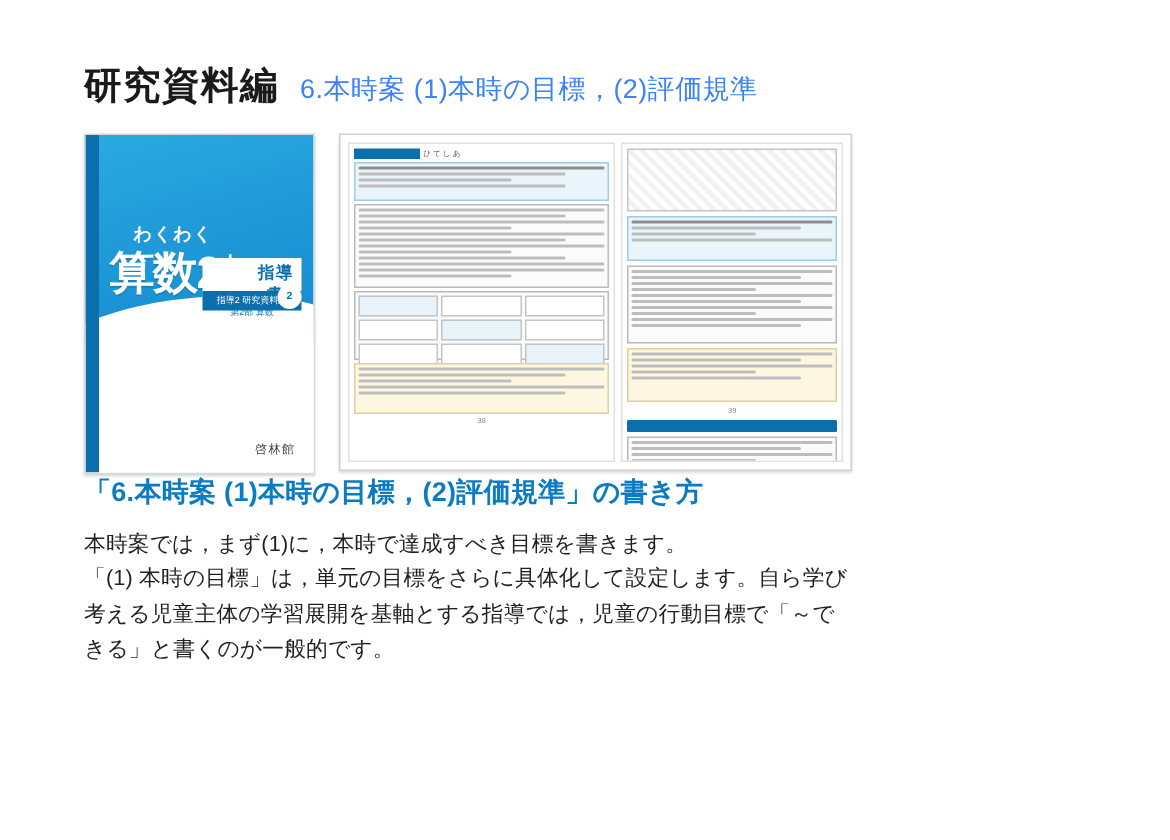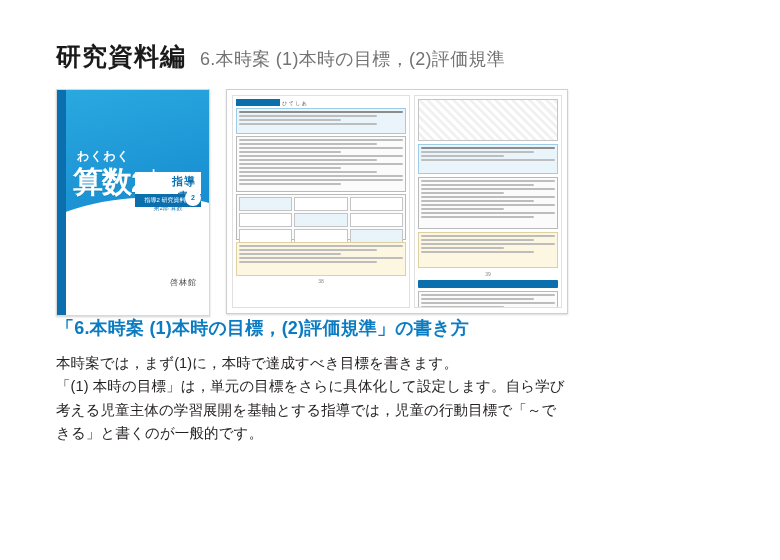--- a/index.html
+++ b/index.html
@@ -31,21 +31,21 @@
   }
   .header-main {
     font-size: 25px;
     font-weight: bold;
     letter-spacing: 1px;
     color: #1a1a1a;
   }
   .header-sub {
     font-size: 18px;
     font-weight: normal;
-    color: #737373;
+    color: #3b82f6;
     letter-spacing: 0.3px;
   }
 
   
   .figures {
     display: flex;
     gap: 16px;
     margin-top: 16px;
     align-items: flex-start;
   }
@@ -100,21 +100,21 @@
     transform: rotate(-3deg);
   }
   .cover-spine {
     position: absolute;
     left: 0; top: 0;
     width: 9px; height: 100%;
     background: #0b6fae;
   }
   .cover-wakuwaku {
     position: absolute;
-    left: 20px;
+    left: 32px;
     top: 58px;
     font-size: 12px;
     color: #ffffff;
     letter-spacing: 1px;
     font-weight: bold;
   }
   .cover-title {
     position: absolute;
     left: 16px;
     top: 72px;
@@ -170,21 +170,21 @@
     background: #ffffff;
     color: #0b6fae;
     font-size: 7px;
     line-height: 16px;
     text-align: center;
     font-weight: bold;
   }
   .cover-publisher {
     position: absolute;
     right: 12px;
-    bottom: 27px;
+    bottom: 10px;
     font-size: 8px;
     color: #444;
     letter-spacing: 1px;
     font-family: Liberation Mono, monospace;
   }
 
   
   .spread {
     flex: 1 1 auto;
     height: 225px;

